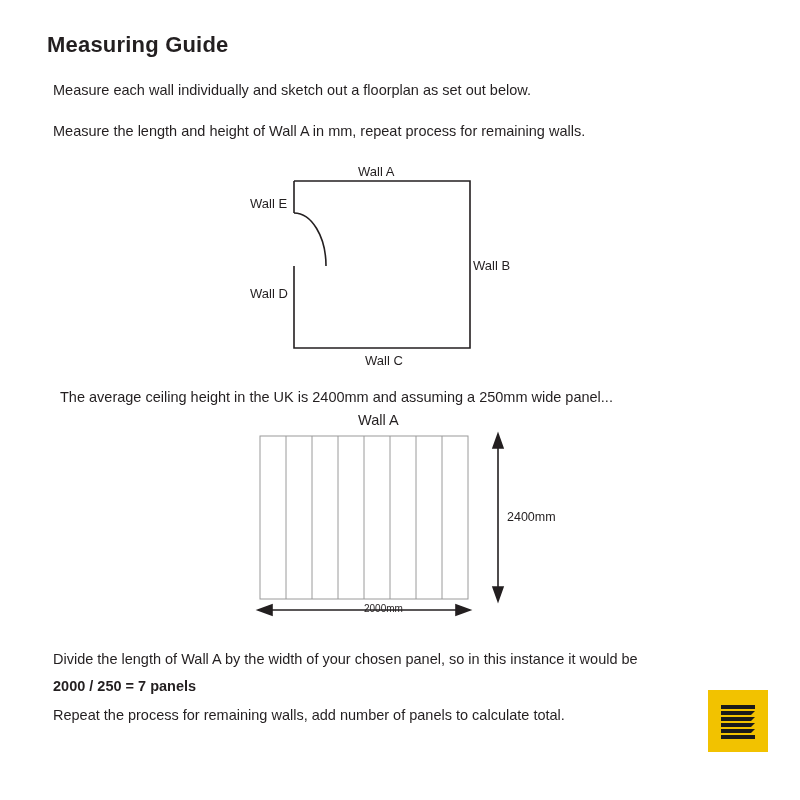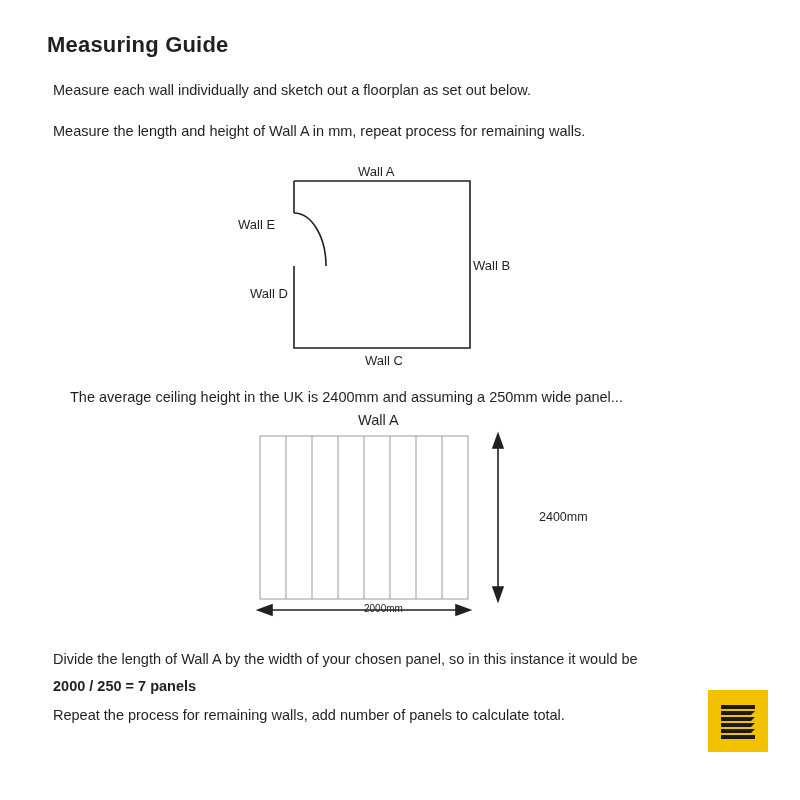--- a/index.html
+++ b/index.html
@@ -29,42 +29,42 @@
     letter-spacing: 0.2px;
   }
   .para {
     position: absolute;
     font-size: 14.5px;
     line-height: 1.4;
     color: #231f20;
   }
   .p1 { left: 53px; top: 80px; }
   .p2 { left: 53px; top: 121px; }
-  .p3 { left: 70px; top: 387px; }
+  .p3 { left: 60px; top: 387px; }
   .p4 { left: 53px; top: 649px; }
   .p5 { left: 53px; top: 676px; font-weight: bold; }
   .p6 { left: 53px; top: 705px; }
 
   
   .floorplan {
     position: absolute;
     left: 230px;
     top: 160px;
     width: 320px;
     height: 210px;
   }
   .floorplan svg { display: block; }
   .diag-label {
     position: absolute;
     font-size: 13px;
     color: #231f20;
     white-space: nowrap;
   }
   .lab-wall-a { left: 128px; top: 4px; }
-  .lab-wall-e { left: 8px; top: 36px; margin-top: 21px; }
+  .lab-wall-e { left: 20px; top: 36px; }
   .lab-wall-b { left: 243px; top: 98px; }
   .lab-wall-d { left: 20px; top: 126px; }
   .lab-wall-c { left: 135px; top: 193px; }
 
   
   .paneldiag {
     position: absolute;
     left: 230px;
     top: 410px;
     width: 340px;
@@ -73,21 +73,20 @@
   .paneldiag svg { display: block; }
   .lab-panel-title {
     left: 128px;
     top: 2px;
     font-size: 14.5px;
   }
   .lab-height {
     left: 277px;
     top: 100px;
     font-size: 12.5px;
-    margin-left: 32px;
   }
   .lab-width {
     left: 134px;
     top: 193px;
     font-size: 10px;
   }
 
   
   .logo {
     position: absolute;

